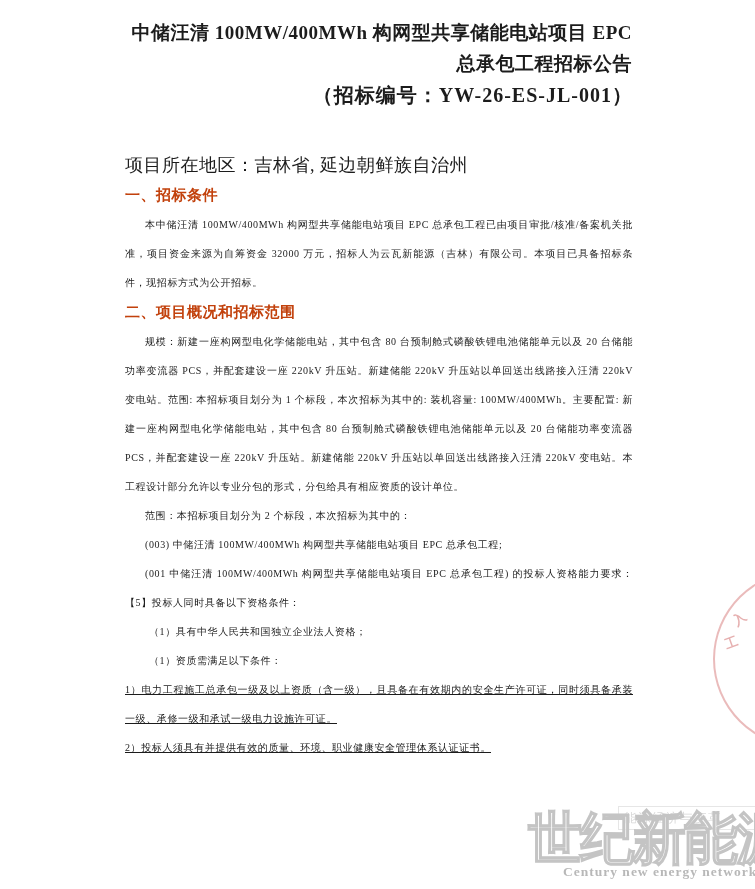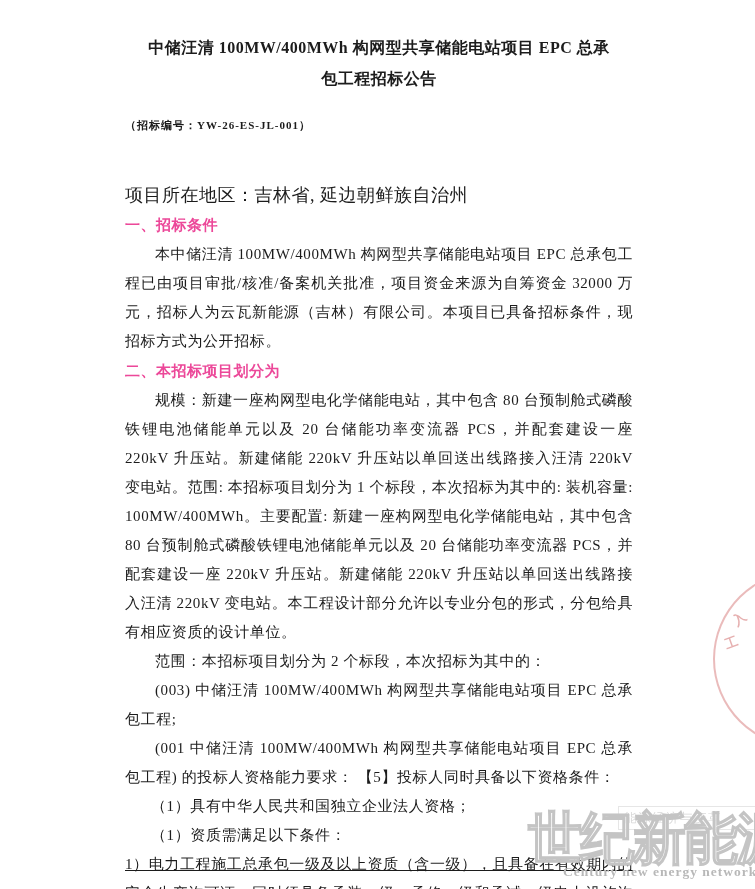--- a/index.html
+++ b/index.html
@@ -11,51 +11,51 @@
     overflow: hidden;
     font-family: "Liberation Serif", "DejaVu Serif", serif;
     color: #1c1c1c;
   }
   .content {
     position: absolute;
     left: 125px; top: 16px;
     width: 508px;
   }
   .doc-title {
-    text-align: center;
-    font-size: 16px;
+    text-align: right;
+    font-size: 19px;
     font-weight: 600;
     line-height: 31px;
     letter-spacing: 0.5px;
-    margin: 16px;
+    margin: 1px;
   }
   .tender-no {
-    text-align: left;
-    font-size: 11px;
+    text-align: right;
+    font-size: 20px;
     font-weight: 600;
     line-height: 31px;
     letter-spacing: 1px;
   }
   .location {
     margin-top: 40px;
     font-size: 18px;
     line-height: 29px;
     letter-spacing: 0.5px;
   }
   h2.sec-heading {
     font-family: "Liberation Sans", "DejaVu Sans", sans-serif;
     font-size: 15px;
     font-weight: bold;
-    color: #ec4899;
+    color: #c2410c;
     line-height: 30px;
     margin: 0;
     letter-spacing: 0.5px;
   }
   p.para {
-    font-size: 15px;
+    font-size: 10px;
     line-height: 29px;
     margin: 0;
     text-align: justify;
     letter-spacing: 0.6px;
     text-indent: 2em;
   }
   p.para.small-indent { text-indent: 0.4em; margin-left: 20px; }
   p.para.no-indent { text-indent: 0; text-decoration: underline; }
   
   .seal {
@@ -117,21 +117,21 @@
 <div class="content">
 
   <h1 class="doc-title">中储汪清 100MW/400MWh 构网型共享储能电站项目 EPC 总承包工程招标公告</h1>
   <div class="tender-no">（招标编号：YW-26-ES-JL-001）</div>
 
   <div class="location">项目所在地区：吉林省, 延边朝鲜族自治州</div>
 
   <h2 class="sec-heading">一、招标条件</h2>
   <p class="para">本中储汪清 100MW/400MWh 构网型共享储能电站项目 EPC 总承包工程已由项目审批/核准/备案机关批准，项目资金来源为自筹资金 32000 万元，招标人为云瓦新能源（吉林）有限公司。本项目已具备招标条件，现招标方式为公开招标。</p>
 
-  <h2 class="sec-heading">二、本招标项目划分为</h2>
+  <h2 class="sec-heading">二、项目概况和招标范围</h2>
   <p class="para">规模：新建一座构网型电化学储能电站，其中包含 80 台预制舱式磷酸铁锂电池储能单元以及 20 台储能功率变流器 PCS，并配套建设一座 220kV 升压站。新建储能 220kV 升压站以单回送出线路接入汪清 220kV 变电站。范围: 本招标项目划分为 1 个标段，本次招标为其中的: 装机容量: 100MW/400MWh。主要配置: 新建一座构网型电化学储能电站，其中包含 80 台预制舱式磷酸铁锂电池储能单元以及 20 台储能功率变流器 PCS，并配套建设一座 220kV 升压站。新建储能 220kV 升压站以单回送出线路接入汪清 220kV 变电站。本工程设计部分允许以专业分包的形式，分包给具有相应资质的设计单位。</p>
   <p class="para">范围：本招标项目划分为 2 个标段，本次招标为其中的：</p>
   <p class="para">(003) 中储汪清 100MW/400MWh 构网型共享储能电站项目 EPC 总承包工程;</p>
 
   <p class="para">(001 中储汪清 100MW/400MWh 构网型共享储能电站项目 EPC 总承包工程) 的投标人资格能力要求： 【5】投标人同时具备以下资格条件：</p>
   <p class="para small-indent">（1）具有中华人民共和国独立企业法人资格；</p>
   <p class="para small-indent">（1）资质需满足以下条件：</p>
   <p class="para no-indent">1）电力工程施工总承包一级及以上资质（含一级），且具备在有效期内的安全生产许可证，同时须具备承装一级、承修一级和承试一级电力设施许可证。</p>
   <p class="para no-indent">2）投标人须具有并提供有效的质量、环境、职业健康安全管理体系认证证书。</p>
 

